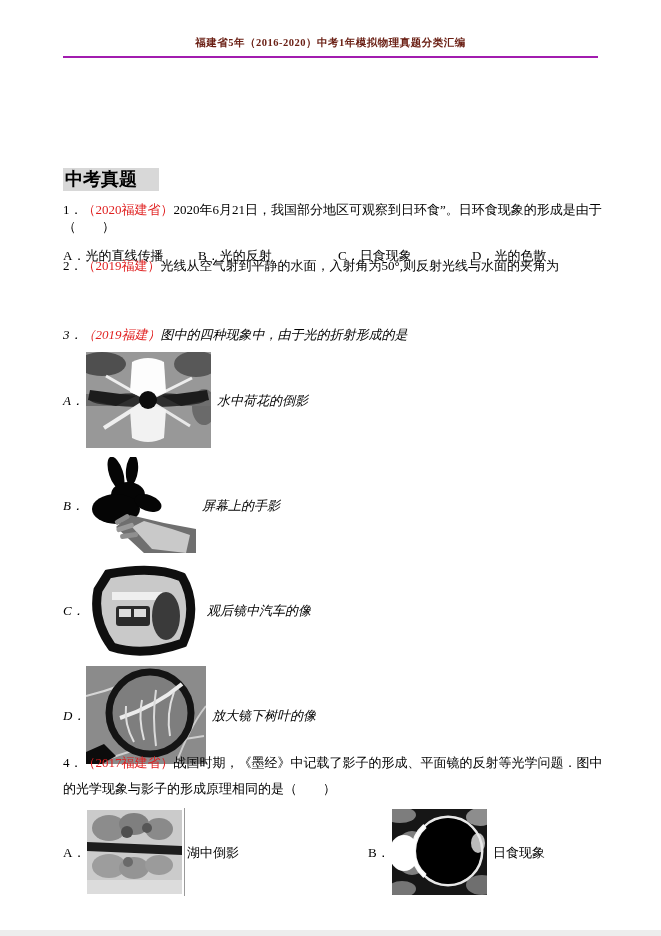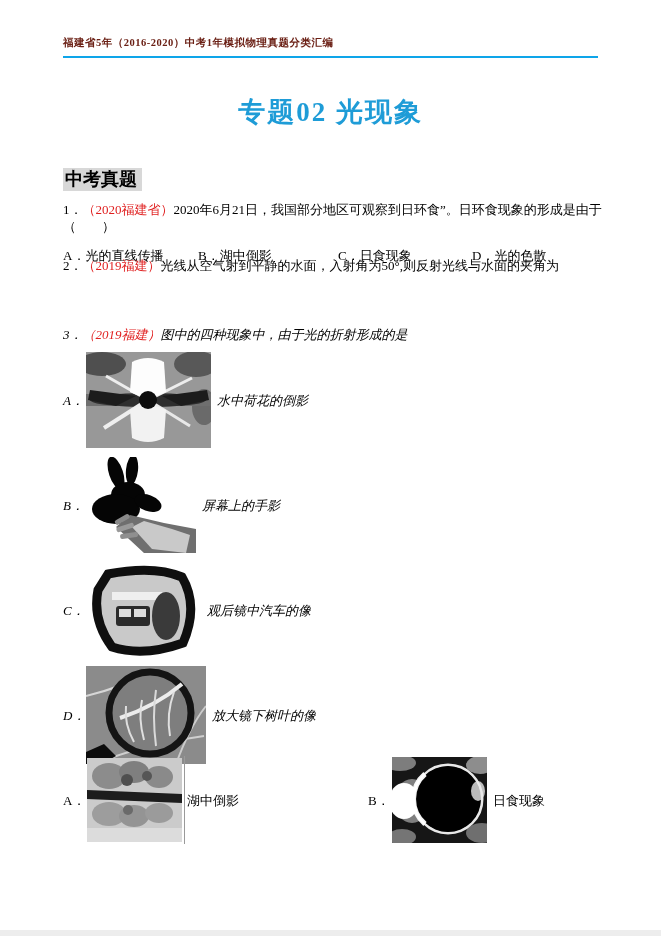--- a/index.html
+++ b/index.html
@@ -12,35 +12,35 @@
   html,body{margin:0;padding:0;}
   body{
     width:661px;height:936px;background:#ffffff;position:relative;
     font-family:"Liberation Serif","DejaVu Serif",serif;color:#000;
     overflow:hidden;
   }
   .page{position:absolute;inset:0;}
   
   .doc-header{
     position:absolute;top:36px;left:63px;right:63px;
-    text-align:left;font-weight:bold;font-size:10.5px;letter-spacing:.5px;
+    text-align:center;font-weight:bold;font-size:10.5px;letter-spacing:.5px;
     color:var(--header-text);
-    border-bottom:2px solid #0ea5e9;padding-bottom:6px;
+    border-bottom:2px solid #a21caf;padding-bottom:6px;
   }
   
   .doc-title{
     position:absolute;top:94px;left:0;right:0;margin:0;
     text-align:center;font-size:27px;font-weight:bold;
     color:var(--title-blue);letter-spacing:2px;
   }
   
   .section-heading{
     position:absolute;top:167px;left:63px;font-size:18px;font-weight:bold;
   }
-  .section-heading span{background:var(--heading-highlight);padding:1px 5px 2px 2px;}
+  .section-heading span{background:var(--heading-highlight);padding:1px 22px 2px 2px;}
   
   .question{position:absolute;left:63px;width:545px;font-size:13px;line-height:17px;}
   .q1{top:201px;}
   .q2{top:257px;}
   .q3{top:326px;font-style:italic;}
   .q4{top:750px;line-height:26px;}
   .q-source{color:var(--source-red);}
   .options-row{position:relative;height:16px;margin-top:12px;}
   .q2 .options-row{margin-top:13px;}
   .opt{position:absolute;top:0;white-space:nowrap;}
@@ -64,31 +64,30 @@
   svg{display:block;}
   .bottom-strip{position:absolute;left:0;right:0;bottom:0;height:6px;background:#ededed;}
 </style>
 </head>
 <body>
 
 <div class="page">
 
   <div class="doc-header">福建省5年（2016-2020）中考1年模拟物理真题分类汇编</div>
 
-  <h1 class="doc-title">专题02  光现象</h1>
 
   <div class="section-heading">
     <span>中考真题</span>
   </div>
 
   <div class="question q1">
     <p style="margin:0"><span>1．</span><span class="q-source">（2020福建省）</span><span>2020年6月21日，我国部分地区可观察到日环食”。日环食现象的形成是由于（　　）</span></p>
     <div class="options-row">
       <span class="opt opt-0">A．光的直线传播</span>
-      <span class="opt opt-1">B．湖中倒影</span>
+      <span class="opt opt-1">B．光的反射</span>
       <span class="opt opt-2">C．日食现象</span>
       <span class="opt opt-3">D．光的色散</span>
     </div>
   </div>
 
   <div class="question q2">
     <p style="margin:0"><span>2．</span><span class="q-source">（2019福建）</span><span>光线从空气射到平静的水面，入射角为50°,则反射光线与水面的夹角为</span></p>
   </div>
 
   <div class="question q3">
@@ -173,20 +172,21 @@
             <polygon points="0,98 0,86 18,78 30,90 16,98" fill="#0c0c0c"></polygon>
           </svg>
         </span>
         <span class="fig-caption">放大镜下树叶的像</span>
       </div>
 
     </div>
   </div>
 
   <div class="question q4">
+    <p style="margin:0"><span>4．</span><span class="q-source">（2017福建省）</span><span>战国时期，《墨经》中记载了影子的形成、平面镜的反射等光学问题．图中的光学现象与影子的形成原理相同的是（　　）</span></p>
 
     <div class="fig-area">
 
       <div class="fig-group fig-group-a">
         <span class="fig-label">A．</span>
         <span class="fig-img">
           <svg width="95" height="84" viewBox="0 0 95 84">
             <rect width="95" height="84" fill="#cbcbcb"></rect>
             <ellipse cx="22" cy="18" rx="17" ry="13" fill="#8c8c8c"></ellipse>
             <ellipse cx="47" cy="14" rx="15" ry="11" fill="#7f7f7f"></ellipse>

